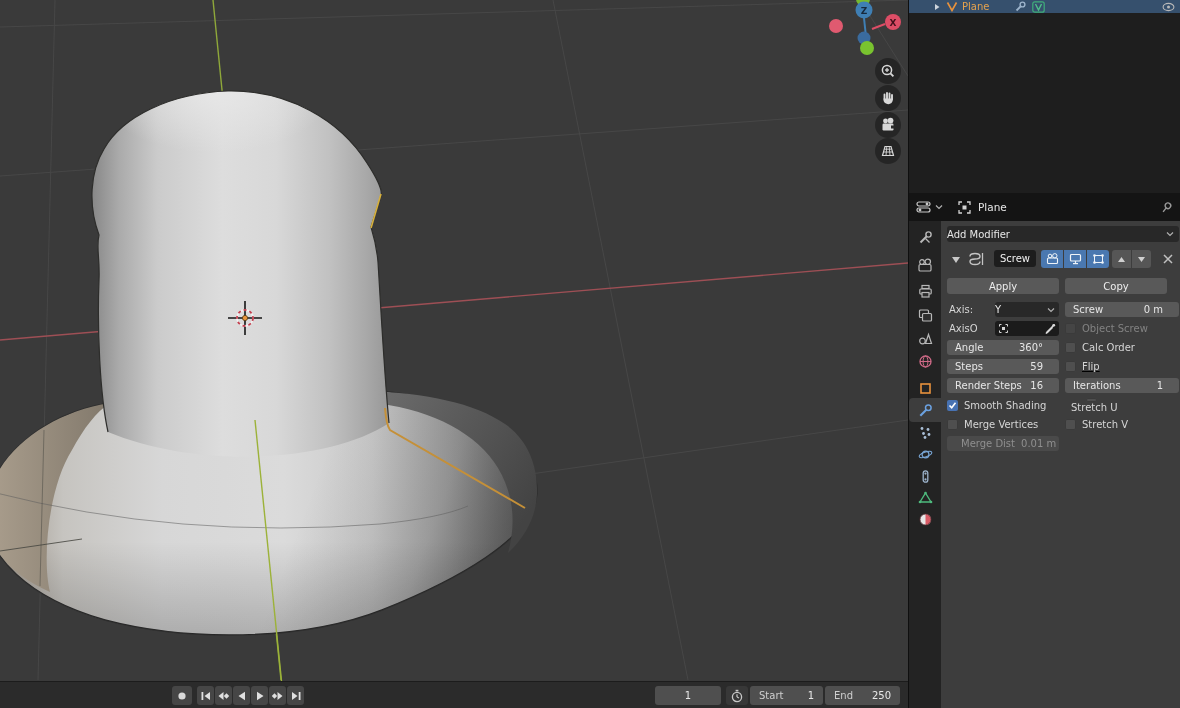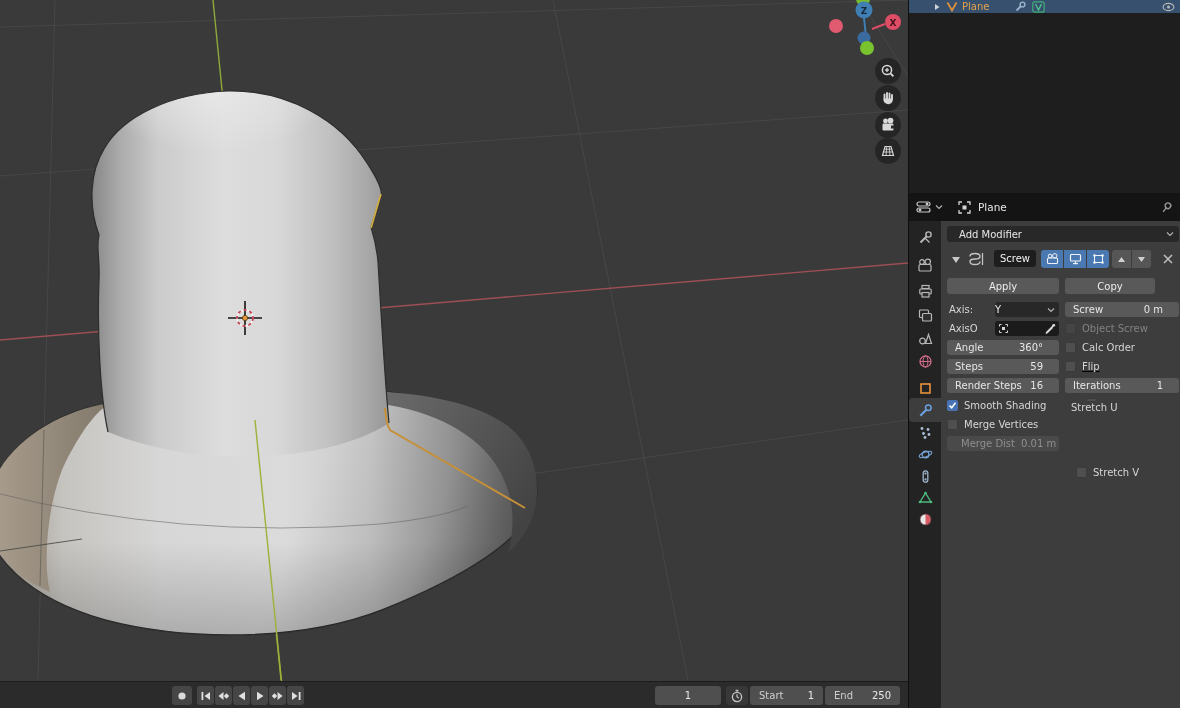--- a/index.html
+++ b/index.html
@@ -441,21 +441,21 @@
         <svg width="15" height="15" viewBox="0 0 15 15">
           <circle cx="7.5" cy="7.5" r="5.5" fill="#e6e6e6"></circle>
           <path d="M7.5,2 A5.5,5.5 0 0 1 7.5,13 Z" fill="#d95b66"></path>
           <circle cx="7.5" cy="7.5" r="5.5" fill="none" stroke="#5a2e33" stroke-width="0.8"></circle>
         </svg>
       </div>
     </div>
 
     <div id="props-body" class="abs">
 
-      <div class="pdrop" style="left:6px; top:5px; width:232px; height:16px;padding-left:12px;">
+      <div class="pdrop" style="left:6px; top:5px; width:232px; height:16px;">
         <span class="fl">Add Modifier</span>
         <svg style="margin-left:auto; margin-right:5px;" width="8" height="6" viewBox="0 0 8 6">
           <path d="M1,1.5 L4,4.5 L7,1.5" fill="none" stroke="#b0b0b0" stroke-width="1.2"></path>
         </svg>
       </div>
 
       <svg class="abs" style="left:10px; top:34px;" width="10" height="9" viewBox="0 0 10 9">
         <path d="M1,2 L9,2 L5,8 Z" fill="#c8c8c8"></path>
       </svg>
       <svg class="abs" style="left:26px; top:30px;" width="18" height="17" viewBox="0 0 18 17">
@@ -502,21 +502,21 @@
           </svg>
         </div>
       </div>
       <svg class="abs" style="left:221px; top:32px;" width="12" height="12" viewBox="0 0 12 12">
         <path d="M2,2 L10,10 M10,2 L2,10" stroke="#c0c0c0" stroke-width="1.5"></path>
       </svg>
 
       <div class="pbtn" style="left:6px; top:57px; width:112px;">
         <span>Apply</span>
       </div>
-      <div class="pbtn" style="left:124px; top:57px; width:90px;">
+      <div class="pbtn" style="left:124px; top:57px; width:102px;">
         <span>Copy</span>
       </div>
 
       <span class="plabel" style="left:8px; top:81px;">Axis:</span>
       <div class="pdrop" style="left:54px; top:81px; width:64px;">
         <span class="fl">Y</span>
         <svg style="margin-left:auto; margin-right:4px;" width="8" height="6" viewBox="0 0 8 6">
           <path d="M1,1.5 L4,4.5 L7,1.5" fill="none" stroke="#b0b0b0" stroke-width="1.2"></path>
         </svg>
       </div>
@@ -578,21 +578,21 @@
       </div>
       <div class="chk" style="left:124px; top:177px;flex-direction:column;">
         <span class="box"></span>
         <span class="lbl">Stretch U</span>
       </div>
 
       <div class="chk" style="left:6px; top:196px;">
         <span class="box"></span>
         <span class="lbl">Merge Vertices</span>
       </div>
-      <div class="chk" style="left:135px; top:196px;margin-top:48px;">
+      <div class="chk" style="left:124px; top:196px;">
         <span class="box"></span>
         <span class="lbl">Stretch V</span>
       </div>
 
       <div class="pfield disabled" style="left:6px; top:215px; width:112px;">
         <span class="fl">Merge Dist</span>
         <span class="fv">0.01 m</span>
       </div>
 
     </div>

